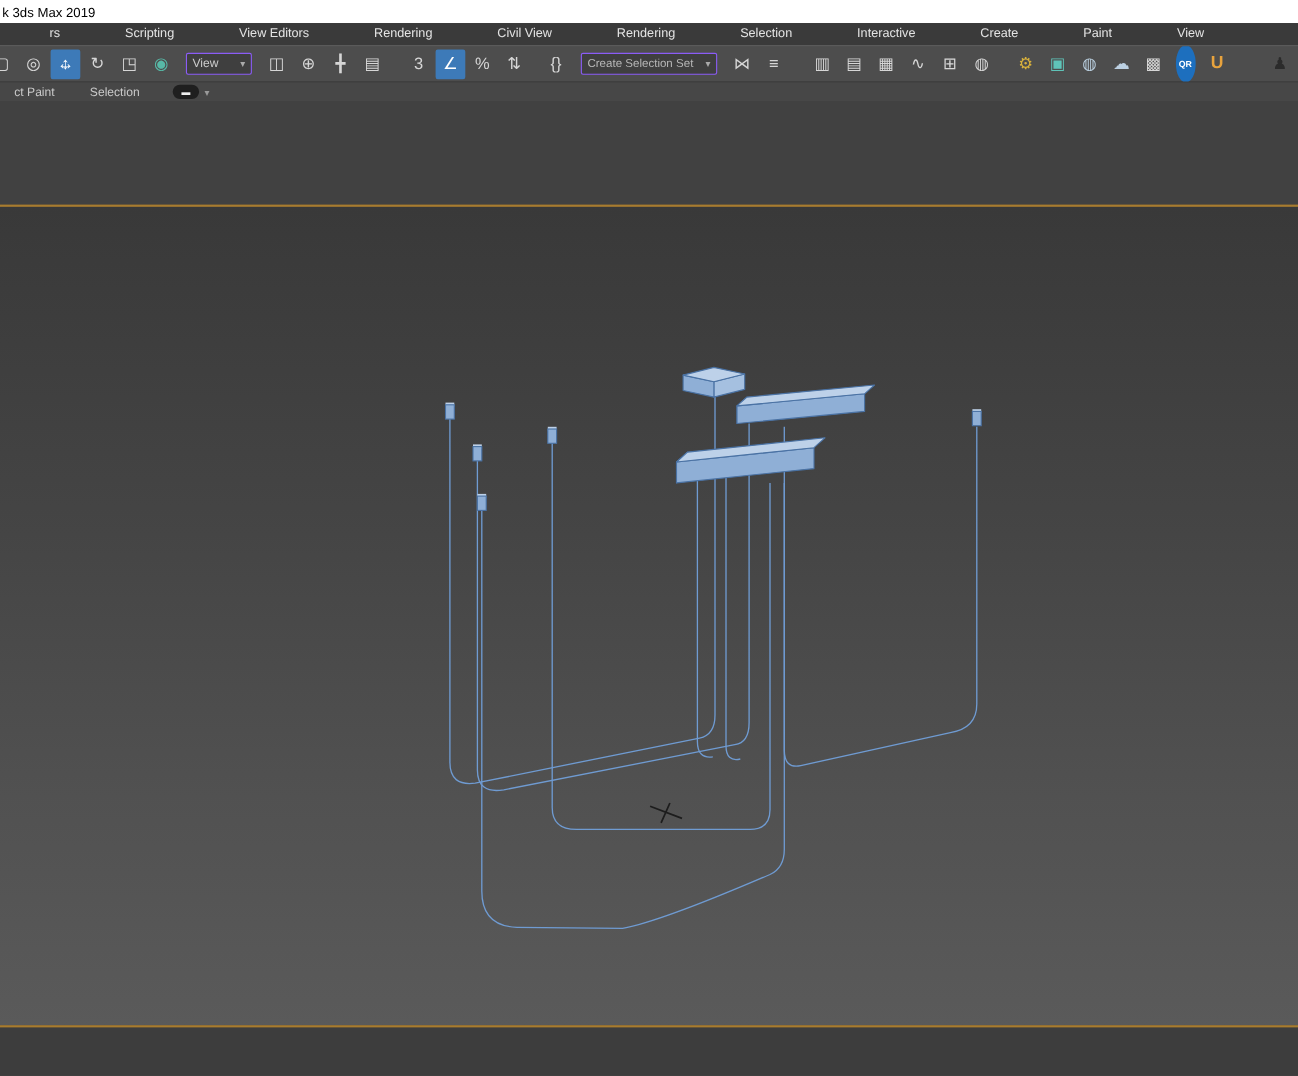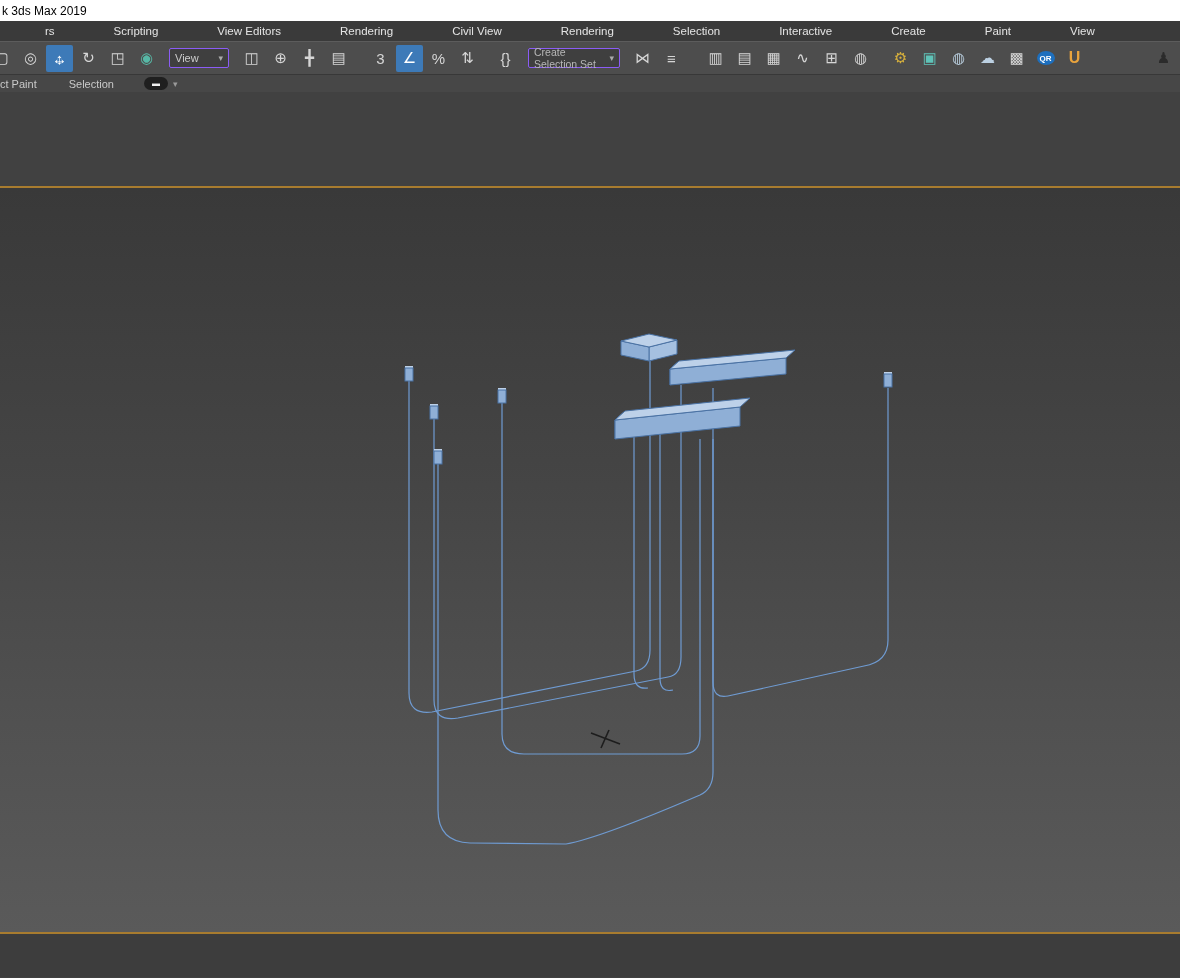--- a/index.html
+++ b/index.html
@@ -39,42 +39,42 @@
   .tool-btn {
     width:27px; height:27px; border-radius:2px; position:relative;
     display:flex; align-items:center; justify-content:center;
     color:#d6d6d6; font-size:15px; cursor:default; flex:0 0 auto;
   }
   .tool-btn.partial { margin-left:-15px; }
   .tool-btn.active  { background:var(--active-tool-bg); color:#ffffff; }
   .tool-btn .glyph.overlay { position:absolute; left:0; top:0; width:100%; height:100%;
     display:flex; align-items:center; justify-content:center; }
   .glyph.badge-circle {
-    background:#1d6fbe; color:#fff; width:18px; height:14px; border-radius:50%;
+    background:#1d6fbe; color:#fff; width:18px; height:34px; border-radius:50%;
     display:flex; align-items:center; justify-content:center;
     font-size:8px; font-weight:bold;
   }
   .glyph.badge-u { font-weight:bold; font-size:16px; }
 
   .dropdown {
     height:20px; background:#3f3f3f; border:1px solid #8b5cf6;
     display:flex; align-items:center; justify-content:space-between;
     color:#cccccc; font-size:11px; padding:0 5px; margin:0 6px; border-radius:2px;
   }
   .view-dd { width:60px; }
-  .sel-dd  { width:92px; font-size:10.5px; color:#b7b7b7; }
+  .sel-dd  { width:124px; font-size:10.5px; color:#b7b7b7; }
   .dd-arrow { font-size:9px; color:#aaaaaa; margin-left:4px; }
 
   
   .ribbon-row {
     height:17px; background:var(--ribbon-bg); color:#c9c9c9;
     display:flex; align-items:center; font-size:11px;
   }
   .ribbon-tab { padding:0 12px; white-space:nowrap; cursor:default; }
-  .ribbon-tab:first-child { padding-left:0; padding-right:20px; }
+  .ribbon-tab:first-child { padding-left:13px; padding-right:20px; }
   .ribbon-pill {
     background:#1f1f1f; border-radius:8px; height:13px; padding:0 8px;
     margin-left:18px; display:flex; align-items:center; color:#f0f0f0; font-size:8px;
   }
   .ribbon-pill-arrow { color:#9a9a9a; font-size:9px; margin-left:5px; }
 
   .ribbon-panel { height:94px; background:var(--panel-bg); }
 
   
   .viewport {

